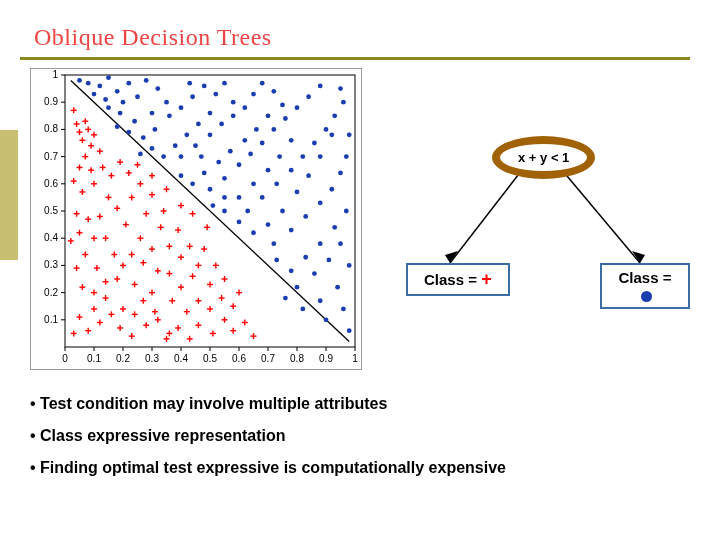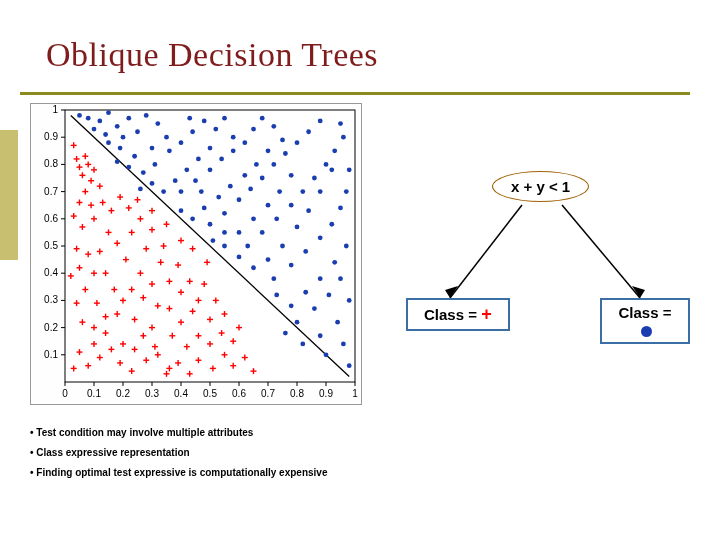--- a/index.html
+++ b/index.html
@@ -16,24 +16,24 @@
     padding: 20px 30px 10px 30px;
   }
   .title-wrap {
     border-bottom: 3px solid #8a8a20;
     margin-left: -10px;
     padding-left: 10px;
     padding-bottom: 2px;
     margin-bottom: 8px;
   }
   .title {
-    font-size: 34px;
+    font-size: 24px;
     font-weight: normal;
-    color: #7f1d1d;
-    margin: 16px;
+    color: #ef4444;
+    margin: 4px;
     letter-spacing: 0.5px;
   }
   .side-tab {
     position: absolute;
     left: 0;
     top: 130px;
     width: 18px;
     height: 130px;
     background: #c8c070;
   }
@@ -53,24 +53,24 @@
     height: 300px;
   }
   .tree-svg {
     position: absolute;
     left: 0;
     top: 0;
   }
   .root-node {
     position: absolute;
     font-family: Arial, sans-serif;
-    font-size: 15px;
+    font-size: 13px;
     font-weight: bold;
     text-align: center;
-    border: 1px solid #a16207;
+    border: 8px solid #a16207;
     border-radius: 50%;
     padding: 6px 18px;
     background: #fff;
   }
   .leaf-node {
     position: absolute;
     font-family: Arial, sans-serif;
     font-size: 15px;
     font-weight: bold;
     text-align: center;
@@ -88,21 +88,21 @@
     width: 11px;
     height: 11px;
     background: #1a3db0;
     border-radius: 50%;
     vertical-align: middle;
     margin-left: 2px;
   }
   .bullets {
     margin-top: 18px;
     font-family: Arial, sans-serif;
-    font-size: 10px;
+    font-size: 16px;
     font-weight: bold;
     line-height: 2.0;
     color: #000;
   }
   .bullets .row { white-space: nowrap; }
 </style>
 </head>
 <body>
 
 <div class="side-tab"></div>

